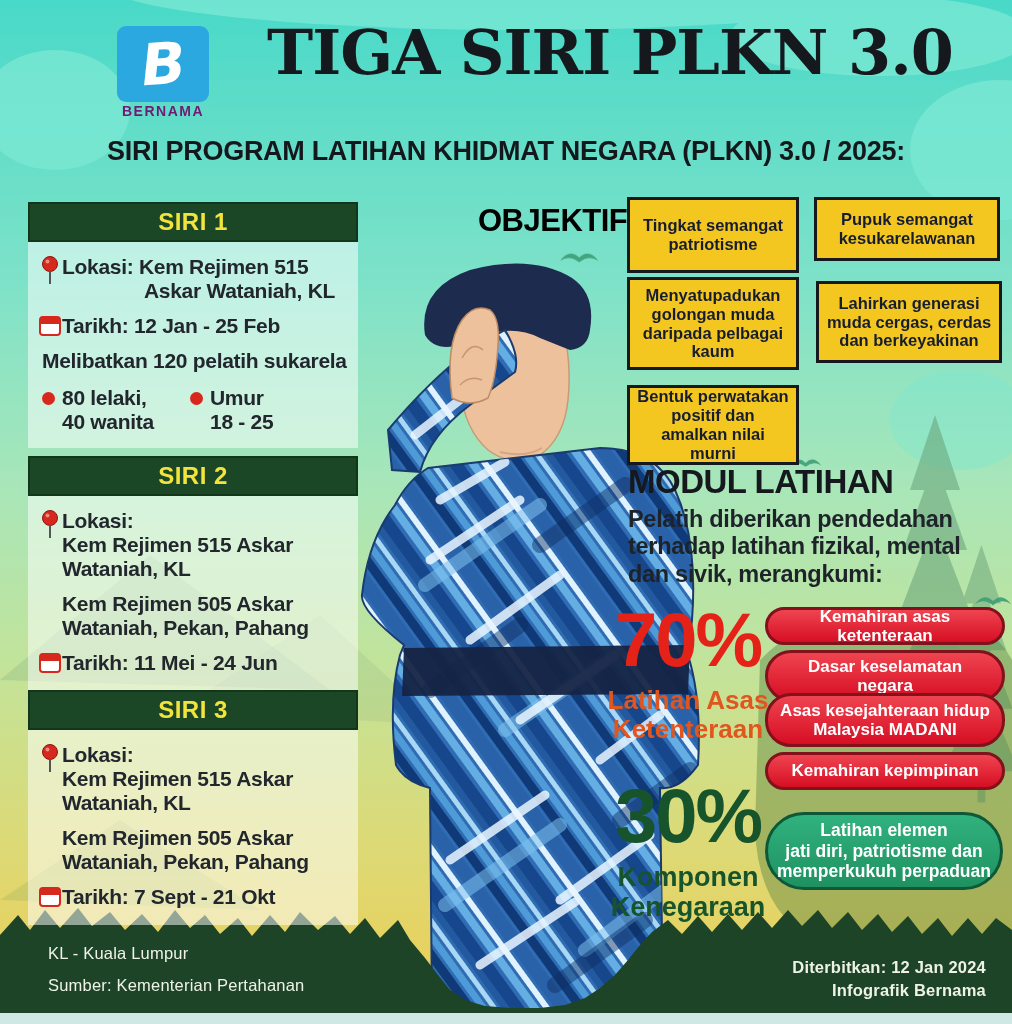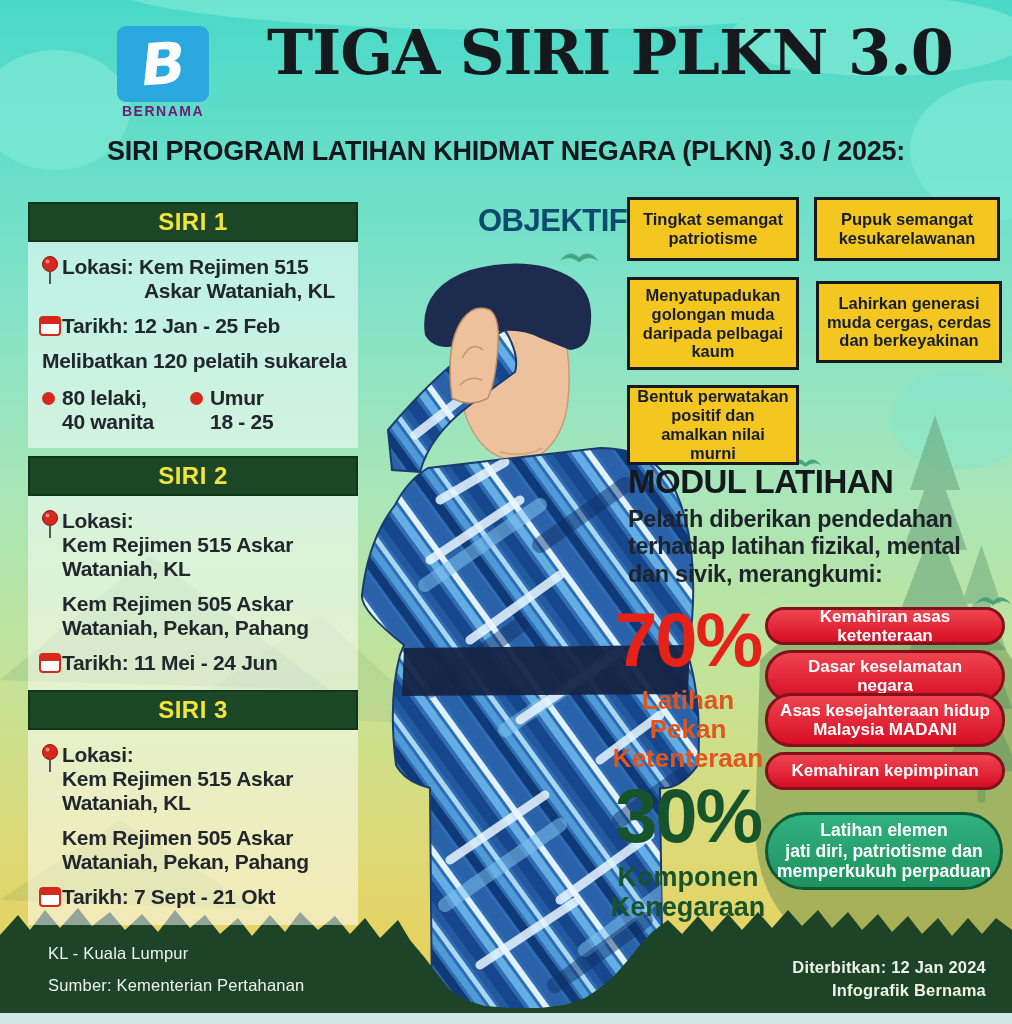--- a/index.html
+++ b/index.html
@@ -35,25 +35,25 @@
   .ind1{display:inline-block; margin-left:82px;}
   .note{margin:2px 0 13px 4px;}
   .gap{height:11px;}
   .bullets{display:flex; margin-left:4px;}
   .bullet{display:flex; align-items:flex-start;}
   .bullet:first-child{width:148px;}
   .dot{width:13px; height:13px; border-radius:50%; background:#d6281c; margin:6px 7px 0 0; flex:0 0 13px;}
 
   
   .objektif-h{position:absolute; left:478px; top:203px; z-index:2; font-size:31px;
-    font-weight:800; color:#0c4a6e; letter-spacing:-0.5px;}
+    font-weight:800; color:#000000; letter-spacing:-0.5px;}
   .obj{position:absolute; z-index:2; background:#f3c71f; border:3px solid #15181d;
     color:#171d30; font-size:16.5px; line-height:1.15; text-align:center;
     display:flex; align-items:center; justify-content:center; padding:3px 7px; box-sizing:border-box;}
-  #obj1{left:627px; top:197px; width:172px; height:64px;}
+  #obj1{left:627px; top:197px; width:172px; height:76px;}
   #obj2{left:814px; top:197px; width:186px; height:64px;}
   #obj3{left:627px; top:277px; width:172px; height:93px;}
   #obj4{left:816px; top:281px; width:186px; height:82px;}
   #obj5{left:627px; top:385px; width:172px; height:80px;}
 
   
   .modul-h{position:absolute; left:628px; top:463px; z-index:2; font-size:33px;
     font-weight:800; color:#15181c; letter-spacing:-0.5px;}
   .modul-intro{position:absolute; left:628px; top:506px; width:386px; z-index:2;
     font-size:23.5px; line-height:1.17; color:#1d2329; letter-spacing:-0.3px;}
@@ -321,21 +321,21 @@
   <div class="modul-h">MODUL LATIHAN</div>
   <div class="modul-intro">
     <span>Pelatih diberikan pendedahan</span><br>
     <span>terhadap latihan fizikal, mental</span><br>
     <span>dan sivik, merangkumi:</span>
   </div>
 
   <div class="pct" id="pct70">
     <div class="pct-num">70%</div>
     <div class="pct-lbl">
-      <span>Latihan Pekan</span><br>
+      <span>Latihan Asas</span><br>
       <span>Ketenteraan</span>
     </div>
   </div>
   <div class="pill" id="pill1">Kemahiran asas ketenteraan</div>
   <div class="pill" id="pill2">Dasar keselamatan negara</div>
   <div class="pill" id="pill3">Asas kesejahteraan hidup Malaysia MADANI</div>
   <div class="pill" id="pill4">Kemahiran kepimpinan</div>
 
   <div class="pct" id="pct30">
     <div class="pct-num">30%</div>

